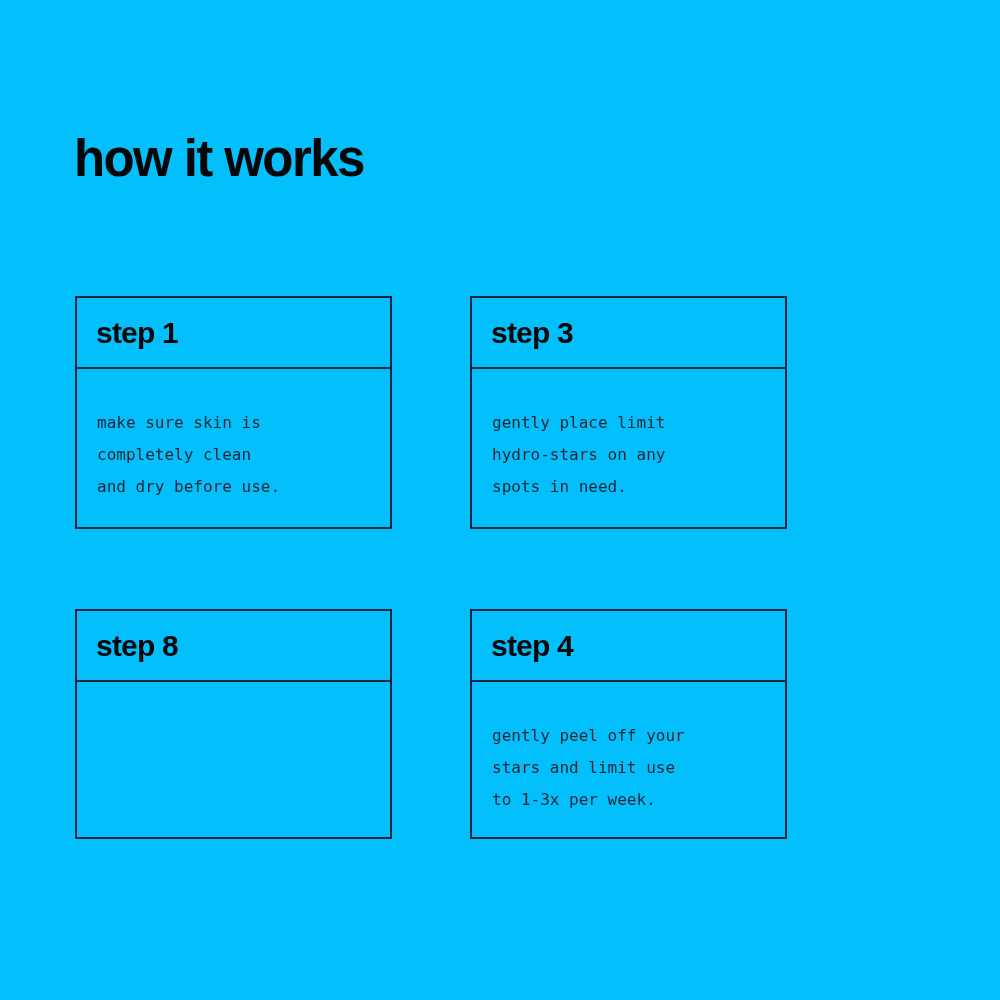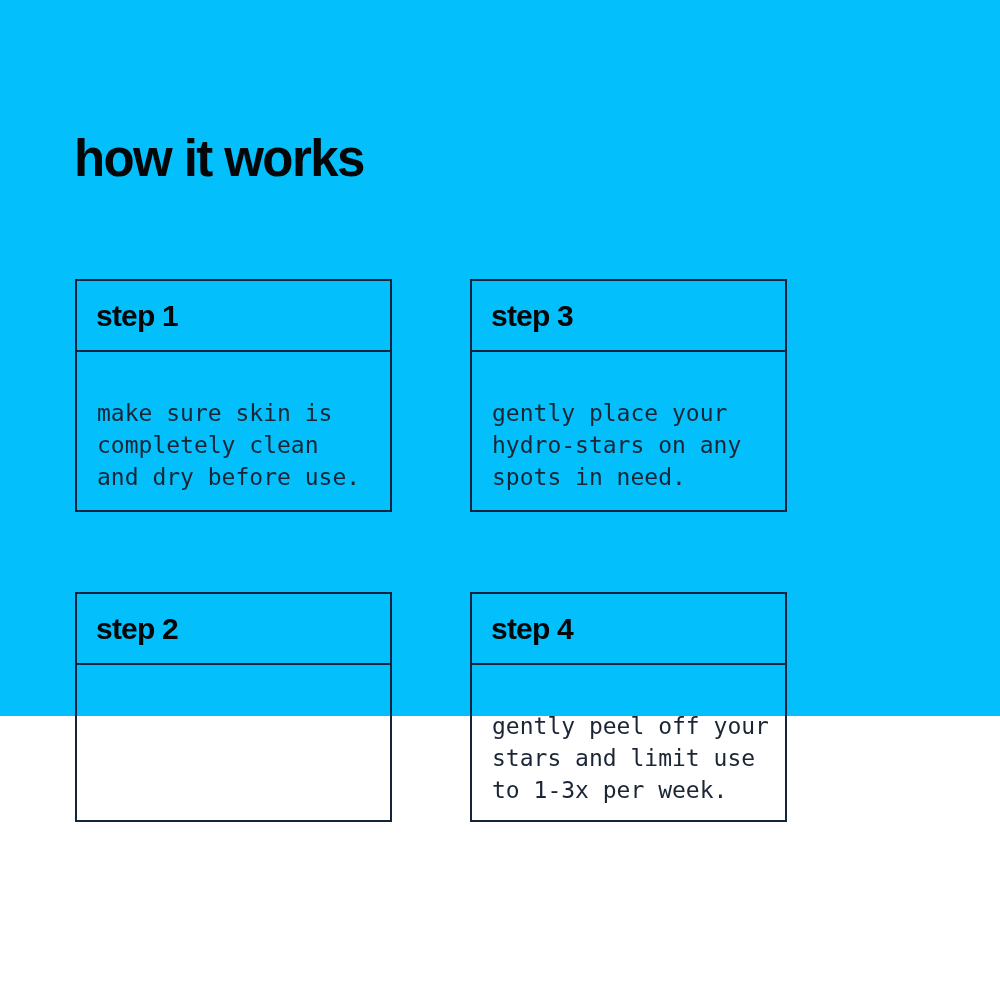--- a/index.html
+++ b/index.html
@@ -10,21 +10,21 @@
   body {
     width: 1000px;
     height: 1000px;
     overflow: hidden;
     font-family: "Liberation Sans", sans-serif;
   }
 
   #canvas {
     position: relative;
     width: 1000px;
-    height: 716px;
+    height: 1000px;
     background: #03bffb;
     box-sizing: border-box;
   }
 
   
   #page-title {
     position: absolute;
     left: 74px;
     top: 99px;
     font-family: "Liberation Sans", sans-serif;
@@ -34,21 +34,21 @@
     color: #050608;
     line-height: 1;
     white-space: nowrap;
     -webkit-font-smoothing: antialiased;
   }
 
   
   #card-grid {
     position: absolute;
     left: 75px;
-    top: 279px;
+    top: 296px;
     width: 712px;
     display: grid;
     grid-template-columns: 317px 317px;
     grid-template-rows: 233px 230px;
     column-gap: 78px;
     row-gap: 80px;
   }
 
   .step-card {
     position: relative;
@@ -80,21 +80,21 @@
     -webkit-font-smoothing: antialiased;
   }
 
   .step-card-body {
     flex: 1 1 auto;
     padding: 22px 14px 0 20px;
   }
 
   .step-card-text {
     font-family: "DejaVu Sans Mono", "Liberation Mono", monospace;
-    font-size: 23px;
+    font-size: 16px;
     font-weight: 400;
     line-height: 32px;
     color: #1a2535;
     white-space: pre-line;
     letter-spacing: 0px;
   }
 </style>
 </head>
 <body>
 
@@ -113,29 +113,29 @@
 completely clean
 and dry before use.</p>
       </div>
     </div>
 
     <div class="step-card">
       <div class="step-card-header">
         <span class="step-card-title">step 3</span>
       </div>
       <div class="step-card-body">
-        <p class="step-card-text">gently place your
+        <p class="step-card-text">gently place limit
 hydro-stars on any
 spots in need.</p>
       </div>
     </div>
 
     <div class="step-card">
       <div class="step-card-header">
-        <span class="step-card-title">step 2</span>
+        <span class="step-card-title">step 8</span>
       </div>
     </div>
 
     <div class="step-card">
       <div class="step-card-header">
         <span class="step-card-title">step 4</span>
       </div>
       <div class="step-card-body">
         <p class="step-card-text">gently peel off your
 stars and limit use

